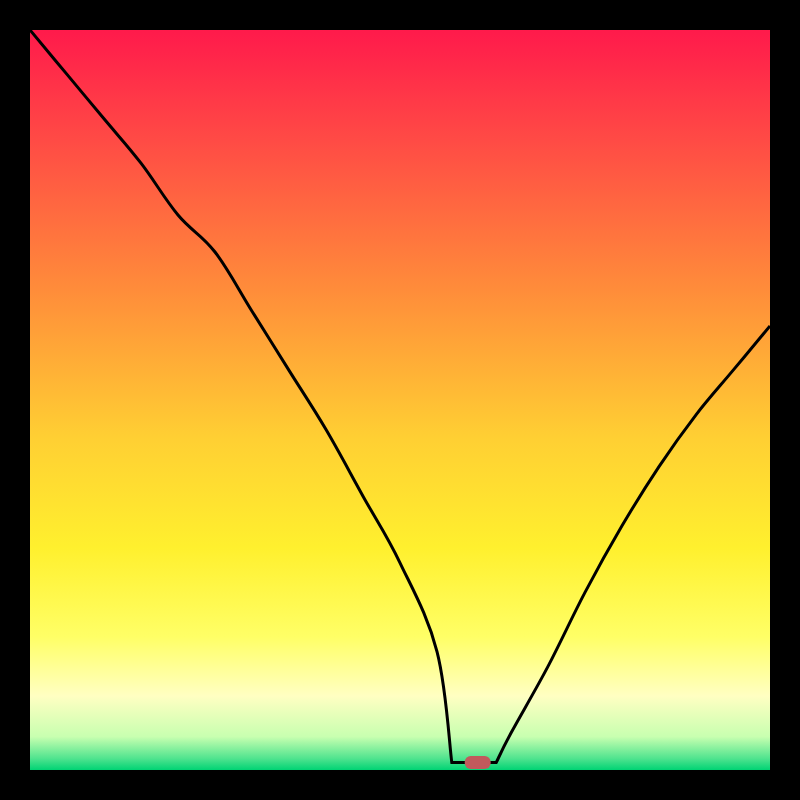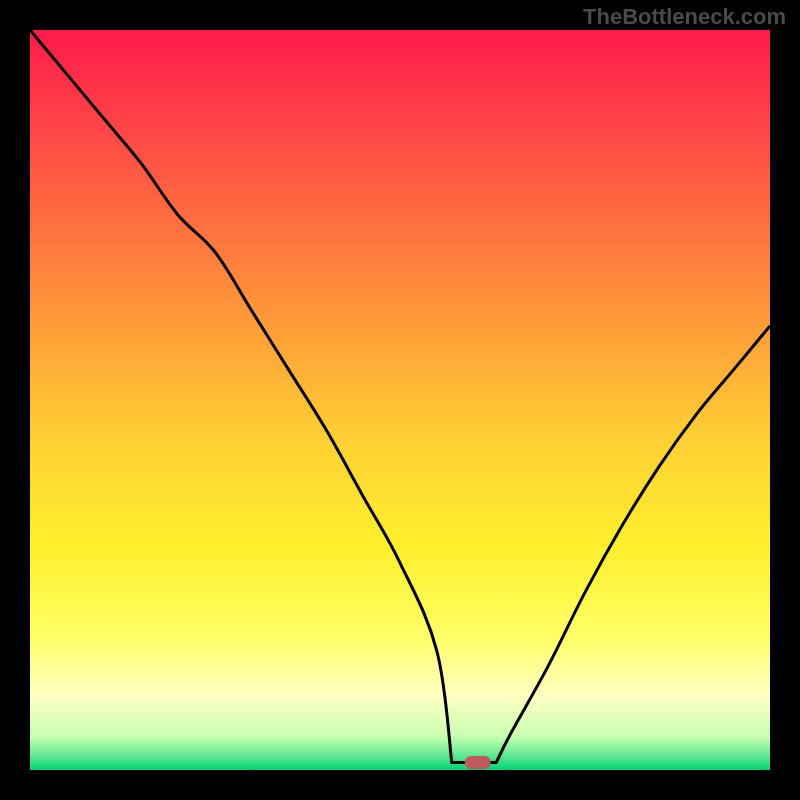--- a/index.html
+++ b/index.html
@@ -35,21 +35,20 @@
     overflow: hidden;
   }
   svg {
     display: block;
   }
 </style>
 </head>
 <body>
 
 <div class="frame">
-  <div class="watermark">TheBottleneck.com</div>
 
   <div class="plot">
     <svg id="chart-svg" viewBox="0 0 740 740" width="740" height="740">
       <defs>
         <linearGradient id="bg-grad" x1="0" y1="0" x2="0" y2="1">
             <stop offset="0%" stop-color="#ff1a4b"></stop>
             <stop offset="15%" stop-color="#ff4b45"></stop>
             <stop offset="35%" stop-color="#ff8c3a"></stop>
             <stop offset="55.00000000000001%" stop-color="#ffcf33"></stop>
             <stop offset="70%" stop-color="#fff02e"></stop>

